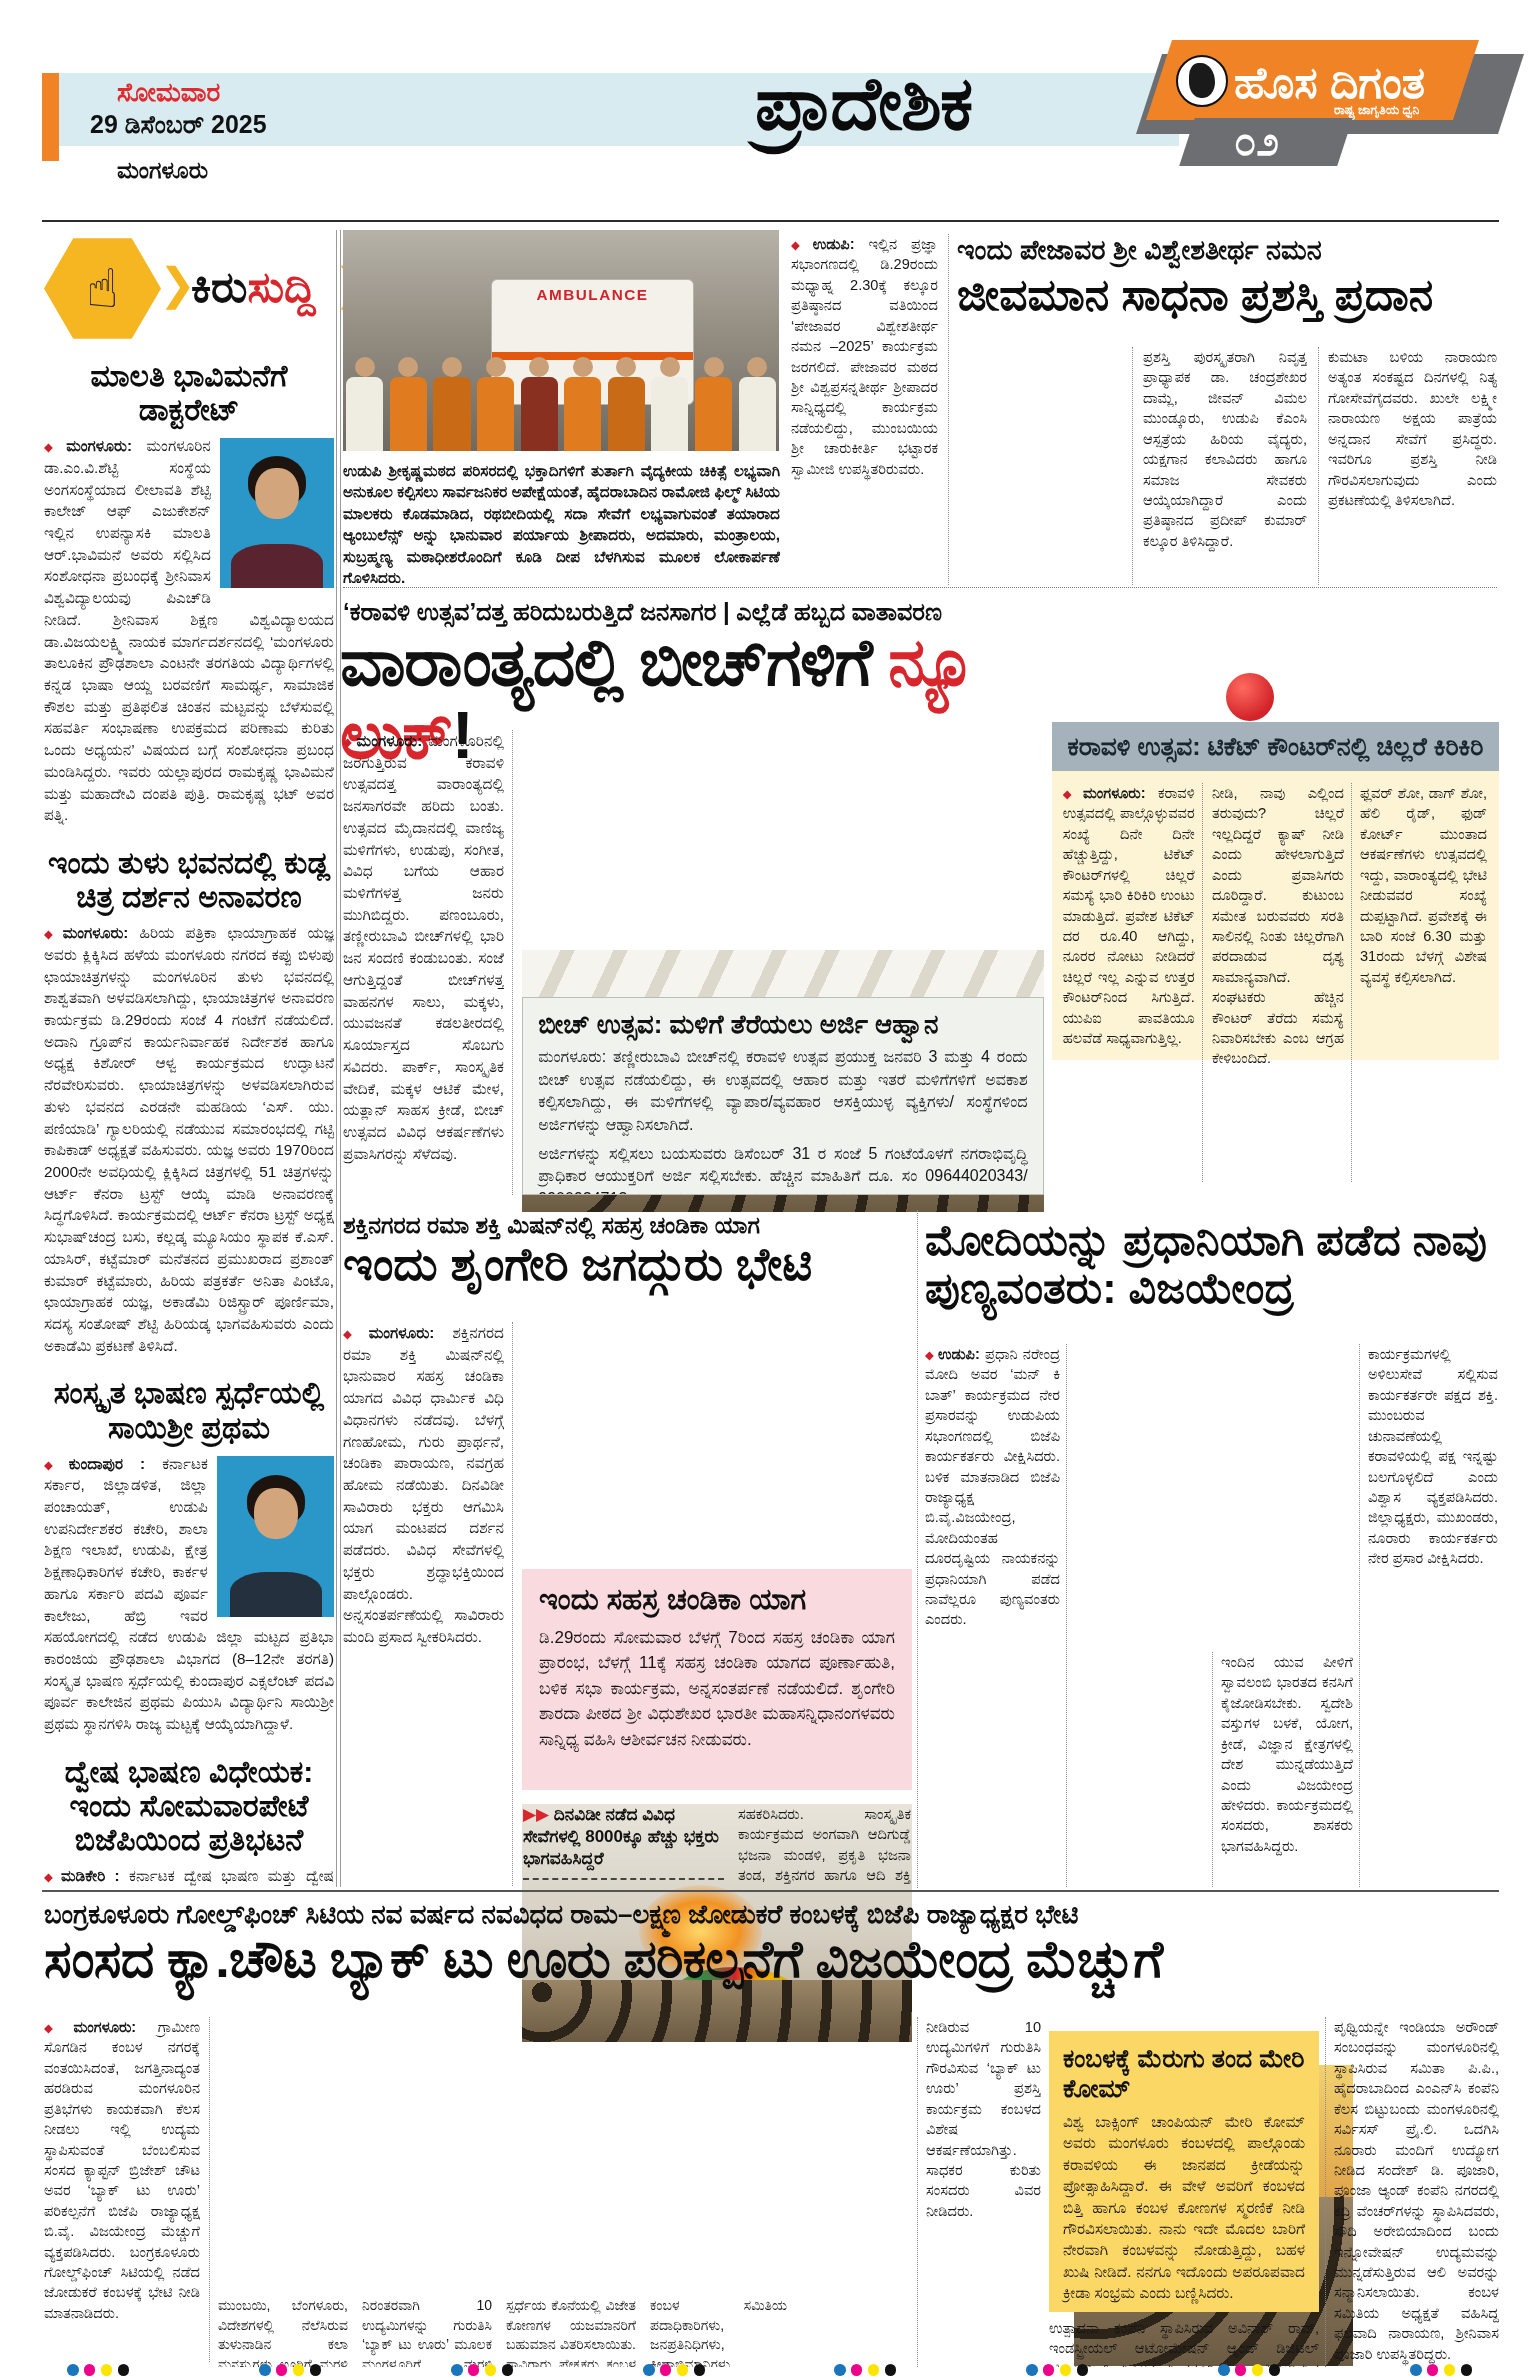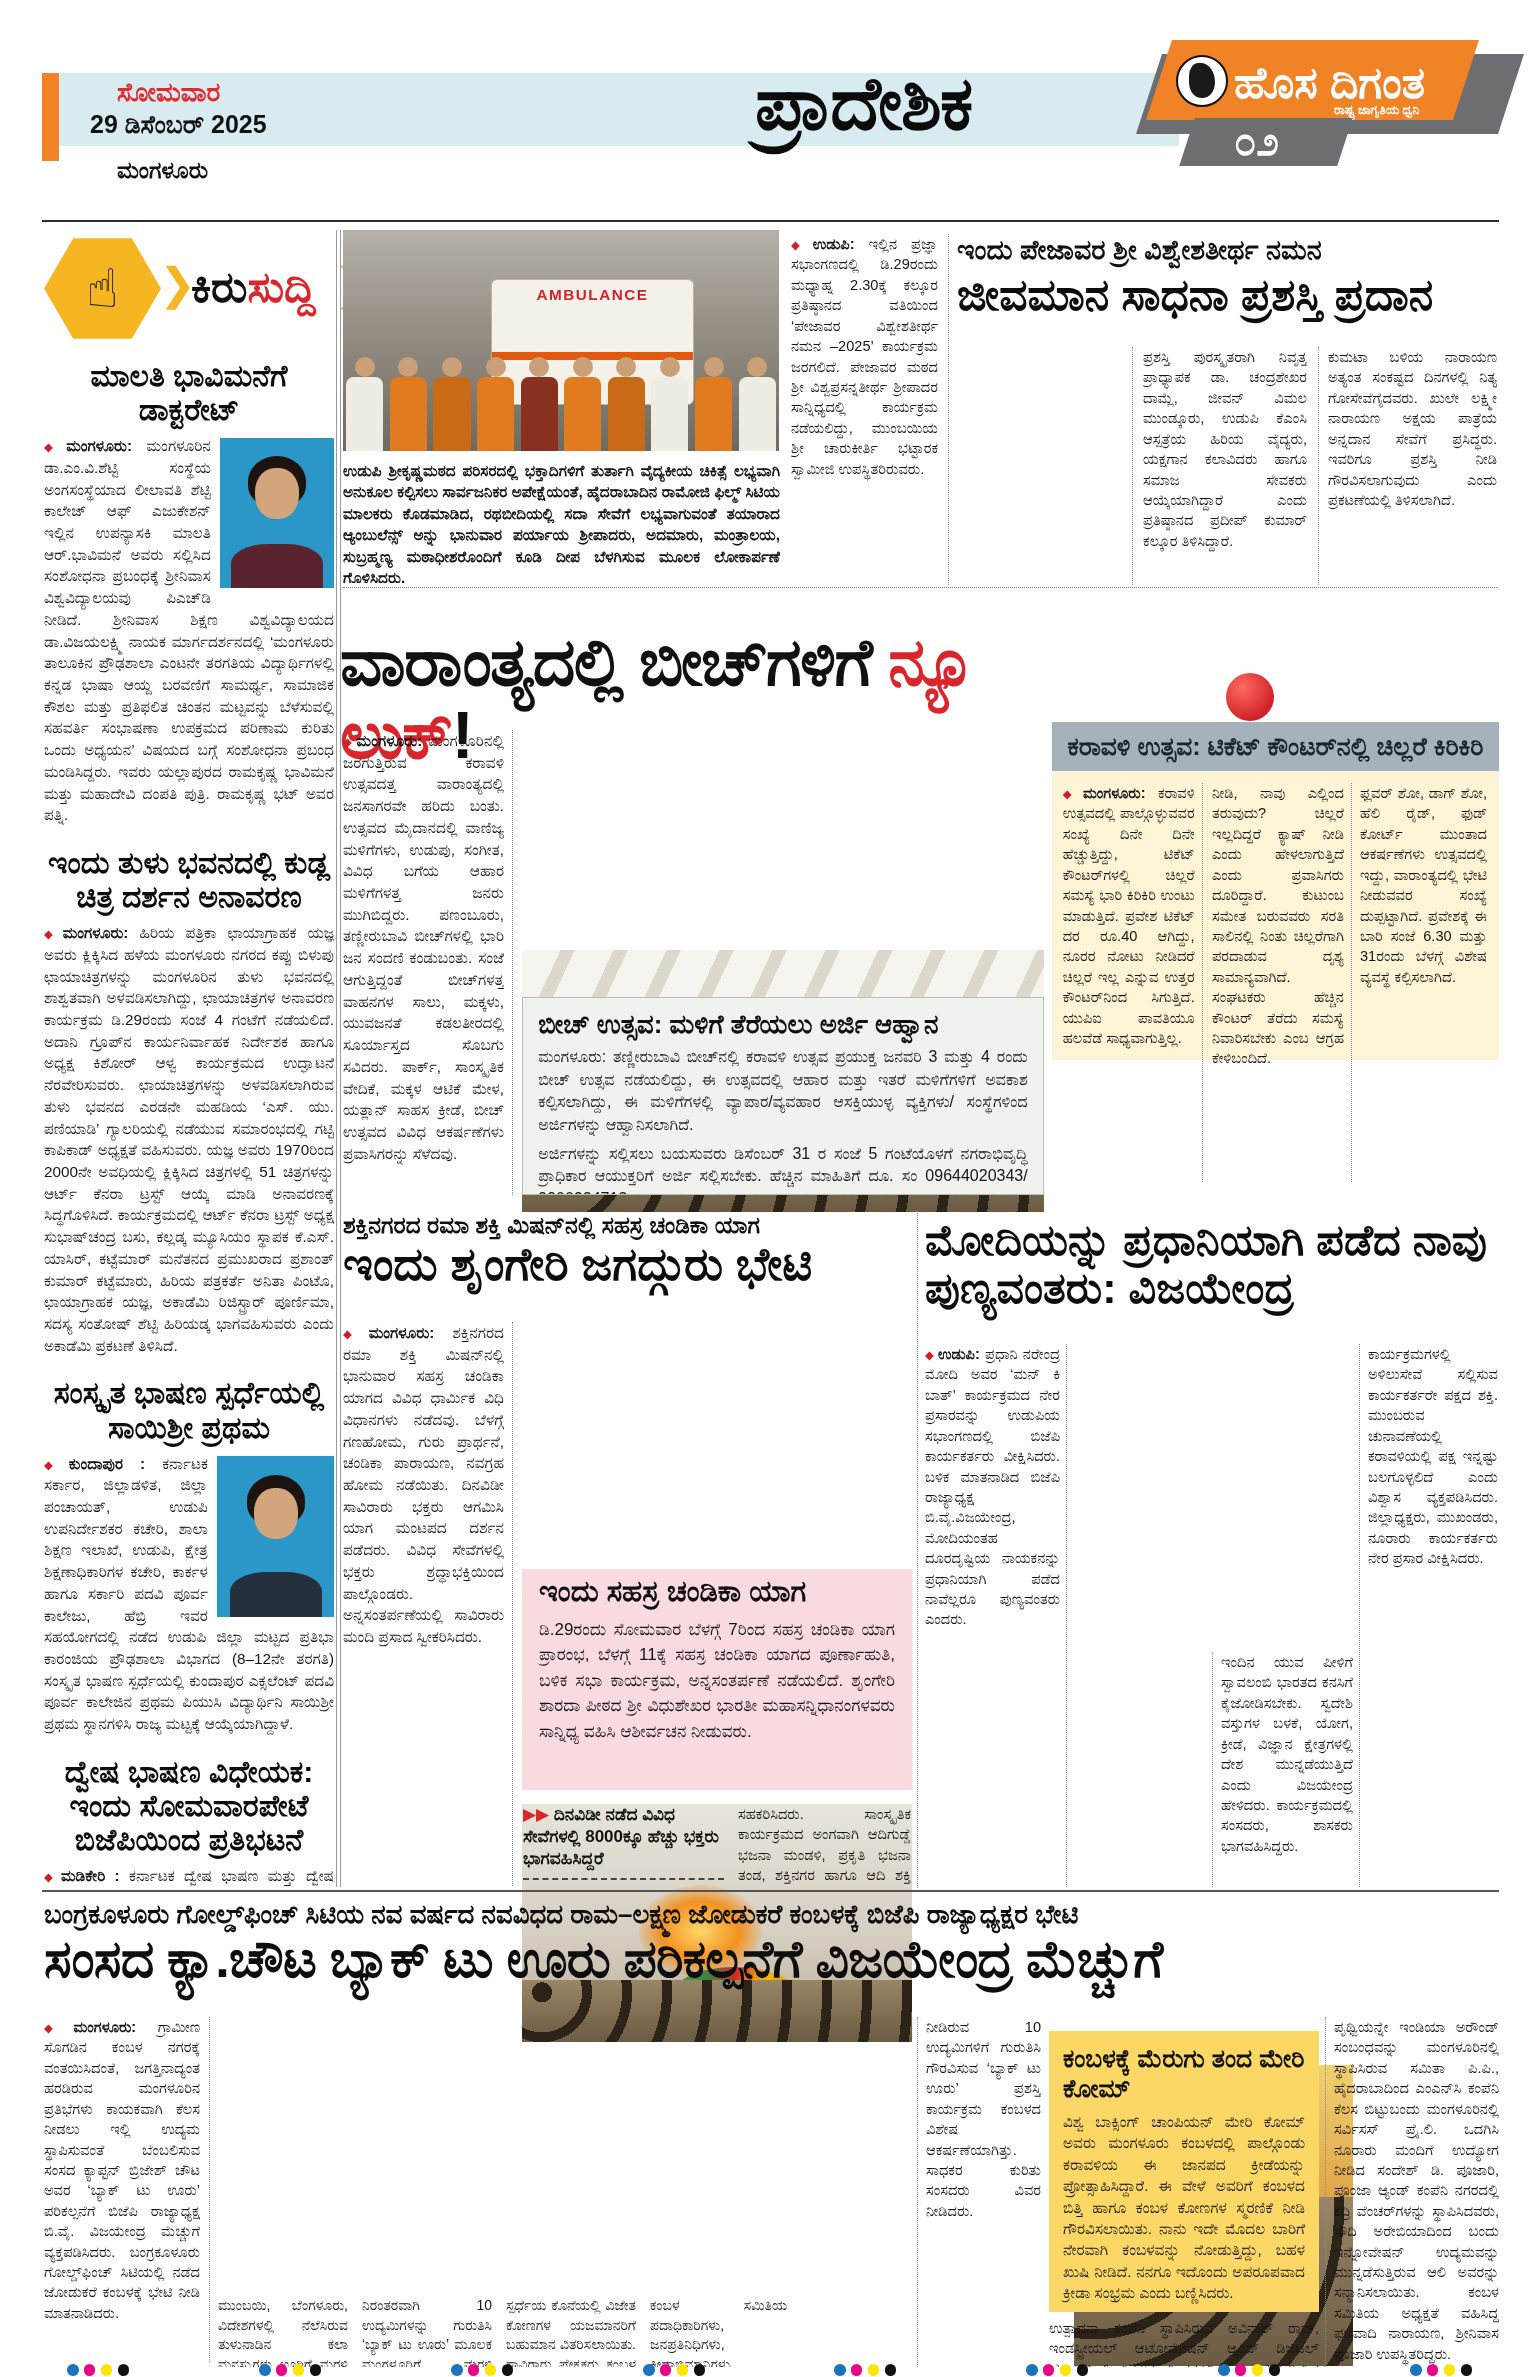--- a/index.html
+++ b/index.html
@@ -228,20 +228,21 @@
   <div class="abs kicker" style="left:957px;top:235px;font-size:27px;">ಇಂದು ಪೇಜಾವರ ಶ್ರೀ ವಿಶ್ವೇಶತೀರ್ಥ ನಮನ</div>
   <div class="abs art-h-left" style="left:957px;top:270px;width:545px;font-size:44px;">ಜೀವಮಾನ ಸಾಧನಾ ಪ್ರಶಸ್ತಿ ಪ್ರದಾನ</div>
 
   <div class="abs v-dot" style="left:1132px;top:347px;height:238px;"></div>
   <div class="abs ovh bodysm" style="left:1143px;top:347px;width:164px;height:238px;">ಪ್ರಶಸ್ತಿ ಪುರಸ್ಕೃತರಾಗಿ ನಿವೃತ್ತ ಪ್ರಾಧ್ಯಾಪಕ ಡಾ. ಚಂದ್ರಶೇಖರ ದಾಮ್ಲೆ, ಜೀವನ್ ವಿಮಲ ಮುಂಡ್ಕೂರು, ಉಡುಪಿ ಕೆಎಂಸಿ ಆಸ್ಪತ್ರೆಯ ಹಿರಿಯ ವೈದ್ಯರು, ಯಕ್ಷಗಾನ ಕಲಾವಿದರು ಹಾಗೂ ಸಮಾಜ ಸೇವಕರು ಆಯ್ಕೆಯಾಗಿದ್ದಾರೆ ಎಂದು ಪ್ರತಿಷ್ಠಾನದ ಪ್ರದೀಪ್ ಕುಮಾರ್ ಕಲ್ಕೂರ ತಿಳಿಸಿದ್ದಾರೆ.</div>
   <div class="abs v-dot" style="left:1318px;top:347px;height:238px;"></div>
   <div class="abs ovh bodysm" style="left:1328px;top:347px;width:169px;height:238px;">ಕುಮಟಾ ಬಳಿಯ ನಾರಾಯಣ ಅತ್ಯಂತ ಸಂಕಷ್ಟದ ದಿನಗಳಲ್ಲಿ ನಿತ್ಯ ಗೋಸೇವೆಗೈದವರು. ಖುಲೇ ಲಕ್ಷ್ಮೀ ನಾರಾಯಣ ಅಕ್ಷಯ ಪಾತ್ರೆಯ ಅನ್ನದಾನ ಸೇವೆಗೆ ಪ್ರಸಿದ್ಧರು. ಇವರಿಗೂ ಪ್ರಶಸ್ತಿ ನೀಡಿ ಗೌರವಿಸಲಾಗುವುದು ಎಂದು ಪ್ರಕಟಣೆಯಲ್ಲಿ ತಿಳಿಸಲಾಗಿದೆ.</div>
 
   <div class="abs dotted-h" style="left:343px;top:587px;width:1154px;"></div>
 
+  <div class="abs kicker" style="left:343px;top:598px;font-size:24px;">‘ಕರಾವಳಿ ಉತ್ಸವ’ದತ್ತ ಹರಿದುಬರುತ್ತಿದೆ ಜನಸಾಗರ | ಎಲ್ಲೆಡೆ ಹಬ್ಬದ ವಾತಾವರಣ</div>
   <div class="abs" style="left:340px;top:626px;width:713px;font-size:66px;font-weight:900;letter-spacing:-1.5px;line-height:1.1;"><span>ವಾರಾಂತ್ಯದಲ್ಲಿ ಬೀಚ್‌ಗಳಿಗೆ </span><span class="red">ನ್ಯೂ ಲುಕ್</span><span>!</span></div>
 
   <div class="abs ovh bodytxt" style="left:343px;top:730px;width:161px;height:465px;">
     <span class="dia">◆</span><span class="dl">ಮಂಗಳೂರು:</span> <span>ಮಂಗಳೂರಿನಲ್ಲಿ ಜರಗುತ್ತಿರುವ ಕರಾವಳಿ ಉತ್ಸವದತ್ತ ವಾರಾಂತ್ಯದಲ್ಲಿ ಜನಸಾಗರವೇ ಹರಿದು ಬಂತು. ಉತ್ಸವದ ಮೈದಾನದಲ್ಲಿ ವಾಣಿಜ್ಯ ಮಳಿಗೆಗಳು, ಉಡುಪು, ಸಂಗೀತ, ವಿವಿಧ ಬಗೆಯ ಆಹಾರ ಮಳಿಗೆಗಳತ್ತ ಜನರು ಮುಗಿಬಿದ್ದರು. ಪಣಂಬೂರು, ತಣ್ಣೀರುಬಾವಿ ಬೀಚ್‌ಗಳಲ್ಲಿ ಭಾರಿ ಜನ ಸಂದಣಿ ಕಂಡುಬಂತು. ಸಂಜೆ ಆಗುತ್ತಿದ್ದಂತೆ ಬೀಚ್‌ಗಳತ್ತ ವಾಹನಗಳ ಸಾಲು, ಮಕ್ಕಳು, ಯುವಜನತೆ ಕಡಲತೀರದಲ್ಲಿ ಸೂರ್ಯಾಸ್ತದ ಸೊಬಗು ಸವಿದರು. ಪಾರ್ಕ್, ಸಾಂಸ್ಕೃತಿಕ ವೇದಿಕೆ, ಮಕ್ಕಳ ಆಟಿಕೆ ಮೇಳ, ಯತ್ಲಾನ್ ಸಾಹಸ ಕ್ರೀಡೆ, ಬೀಚ್ ಉತ್ಸವದ ವಿವಿಧ ಆಕರ್ಷಣೆಗಳು ಪ್ರವಾಸಿಗರನ್ನು ಸೆಳೆದವು.</span>
   </div>
   <div class="abs v-dot" style="left:512px;top:730px;height:465px;"></div>
 
   <div class="abs ph ph-market" style="left:522px;top:729px;width:522px;height:262px;">
     <div class="tent"></div>
     <div class="saris"></div>
@@ -275,21 +276,21 @@
     <span class="dia">◆</span><span class="dl">ಮಂಗಳೂರು:</span> <span>ಶಕ್ತಿನಗರದ ರಮಾ ಶಕ್ತಿ ಮಿಷನ್‌ನಲ್ಲಿ ಭಾನುವಾರ ಸಹಸ್ರ ಚಂಡಿಕಾ ಯಾಗದ ವಿವಿಧ ಧಾರ್ಮಿಕ ವಿಧಿ ವಿಧಾನಗಳು ನಡೆದವು. ಬೆಳಗ್ಗೆ ಗಣಹೋಮ, ಗುರು ಪ್ರಾರ್ಥನೆ, ಚಂಡಿಕಾ ಪಾರಾಯಣ, ನವಗ್ರಹ ಹೋಮ ನಡೆಯಿತು. ದಿನವಿಡೀ ಸಾವಿರಾರು ಭಕ್ತರು ಆಗಮಿಸಿ ಯಾಗ ಮಂಟಪದ ದರ್ಶನ ಪಡೆದರು. ವಿವಿಧ ಸೇವೆಗಳಲ್ಲಿ ಭಕ್ತರು ಶ್ರದ್ಧಾಭಕ್ತಿಯಿಂದ ಪಾಲ್ಗೊಂಡರು. ಅನ್ನಸಂತರ್ಪಣೆಯಲ್ಲಿ ಸಾವಿರಾರು ಮಂದಿ ಪ್ರಸಾದ ಸ್ವೀಕರಿಸಿದರು.</span>
   </div>
   <div class="abs v-dot" style="left:512px;top:1322px;height:564px;"></div>
 
   <div class="abs ph ph-yaga" style="left:522px;top:1321px;width:390px;height:238px;">
     <div class="fire"></div>
     <div class="rangoli"></div>
     <div class="crowd2" style="height:26%;"></div>
   </div>
 
-  <div class="abs pink-box ovh" style="left:522px;top:1569px;width:390px;height:221px;padding:6px 17px;box-sizing:border-box;">
+  <div class="abs pink-box ovh" style="left:522px;top:1569px;width:390px;height:221px;padding:14px 17px;box-sizing:border-box;">
     <div class="pink-title">ಇಂದು ಸಹಸ್ರ ಚಂಡಿಕಾ ಯಾಗ</div>
     <div class="bodytxt" style="font-size:17px;line-height:1.5;margin-top:7.7px;">ಡಿ.29ರಂದು ಸೋಮವಾರ ಬೆಳಗ್ಗೆ 7ರಿಂದ ಸಹಸ್ರ ಚಂಡಿಕಾ ಯಾಗ ಪ್ರಾರಂಭ, ಬೆಳಗ್ಗೆ 11ಕ್ಕೆ ಸಹಸ್ರ ಚಂಡಿಕಾ ಯಾಗದ ಪೂರ್ಣಾಹುತಿ, ಬಳಿಕ ಸಭಾ ಕಾರ್ಯಕ್ರಮ, ಅನ್ನಸಂತರ್ಪಣೆ ನಡೆಯಲಿದೆ. ಶೃಂಗೇರಿ ಶಾರದಾ ಪೀಠದ ಶ್ರೀ ವಿಧುಶೇಖರ ಭಾರತೀ ಮಹಾಸನ್ನಿಧಾನಂಗಳವರು ಸಾನ್ನಿಧ್ಯ ವಹಿಸಿ ಆಶೀರ್ವಚನ ನೀಡುವರು.</div>
   </div>
 
   <div class="abs ovh" style="left:523px;top:1804px;width:201px;height:84px;">
     <div class="pullq"><span class="pull-arrows">▶▶</span><span>ದಿನವಿಡೀ ನಡೆದ ವಿವಿಧ ಸೇವೆಗಳಲ್ಲಿ 8000ಕ್ಕೂ ಹೆಚ್ಚು ಭಕ್ತರು ಭಾಗವಹಿಸಿದ್ದರೆ</span></div>
     <div class="dashes"></div>
     <div class="bodysm">ಸಮಿತಿ ನೀತಿನಗರ, ರಾಜೀವನಗರ ಮಹಿಳಾ ಮಂಡಳಿ ಸದಸ್ಯರು ಅನ್ನಪ್ರಸಾದ ವಿತರಣೆಯಲ್ಲಿ ಸಹಕರಿಸಿದರು.</div>
   </div>
   <div class="abs ovh bodysm" style="left:738px;top:1804px;width:173px;height:84px;">ಸಹಕರಿಸಿದರು. ಸಾಂಸ್ಕೃತಿಕ ಕಾರ್ಯಕ್ರಮದ ಅಂಗವಾಗಿ ಆದಿಗುಡ್ಡೆ ಭಜನಾ ಮಂಡಳಿ, ಪ್ರಕೃತಿ ಭಜನಾ ತಂಡ, ಶಕ್ತಿನಗರ ಹಾಗೂ ಆದಿ ಶಕ್ತಿ ತಂಡದವರು ಭಜನೆ ನಡೆಸಿಕೊಟ್ಟರು.</div>

